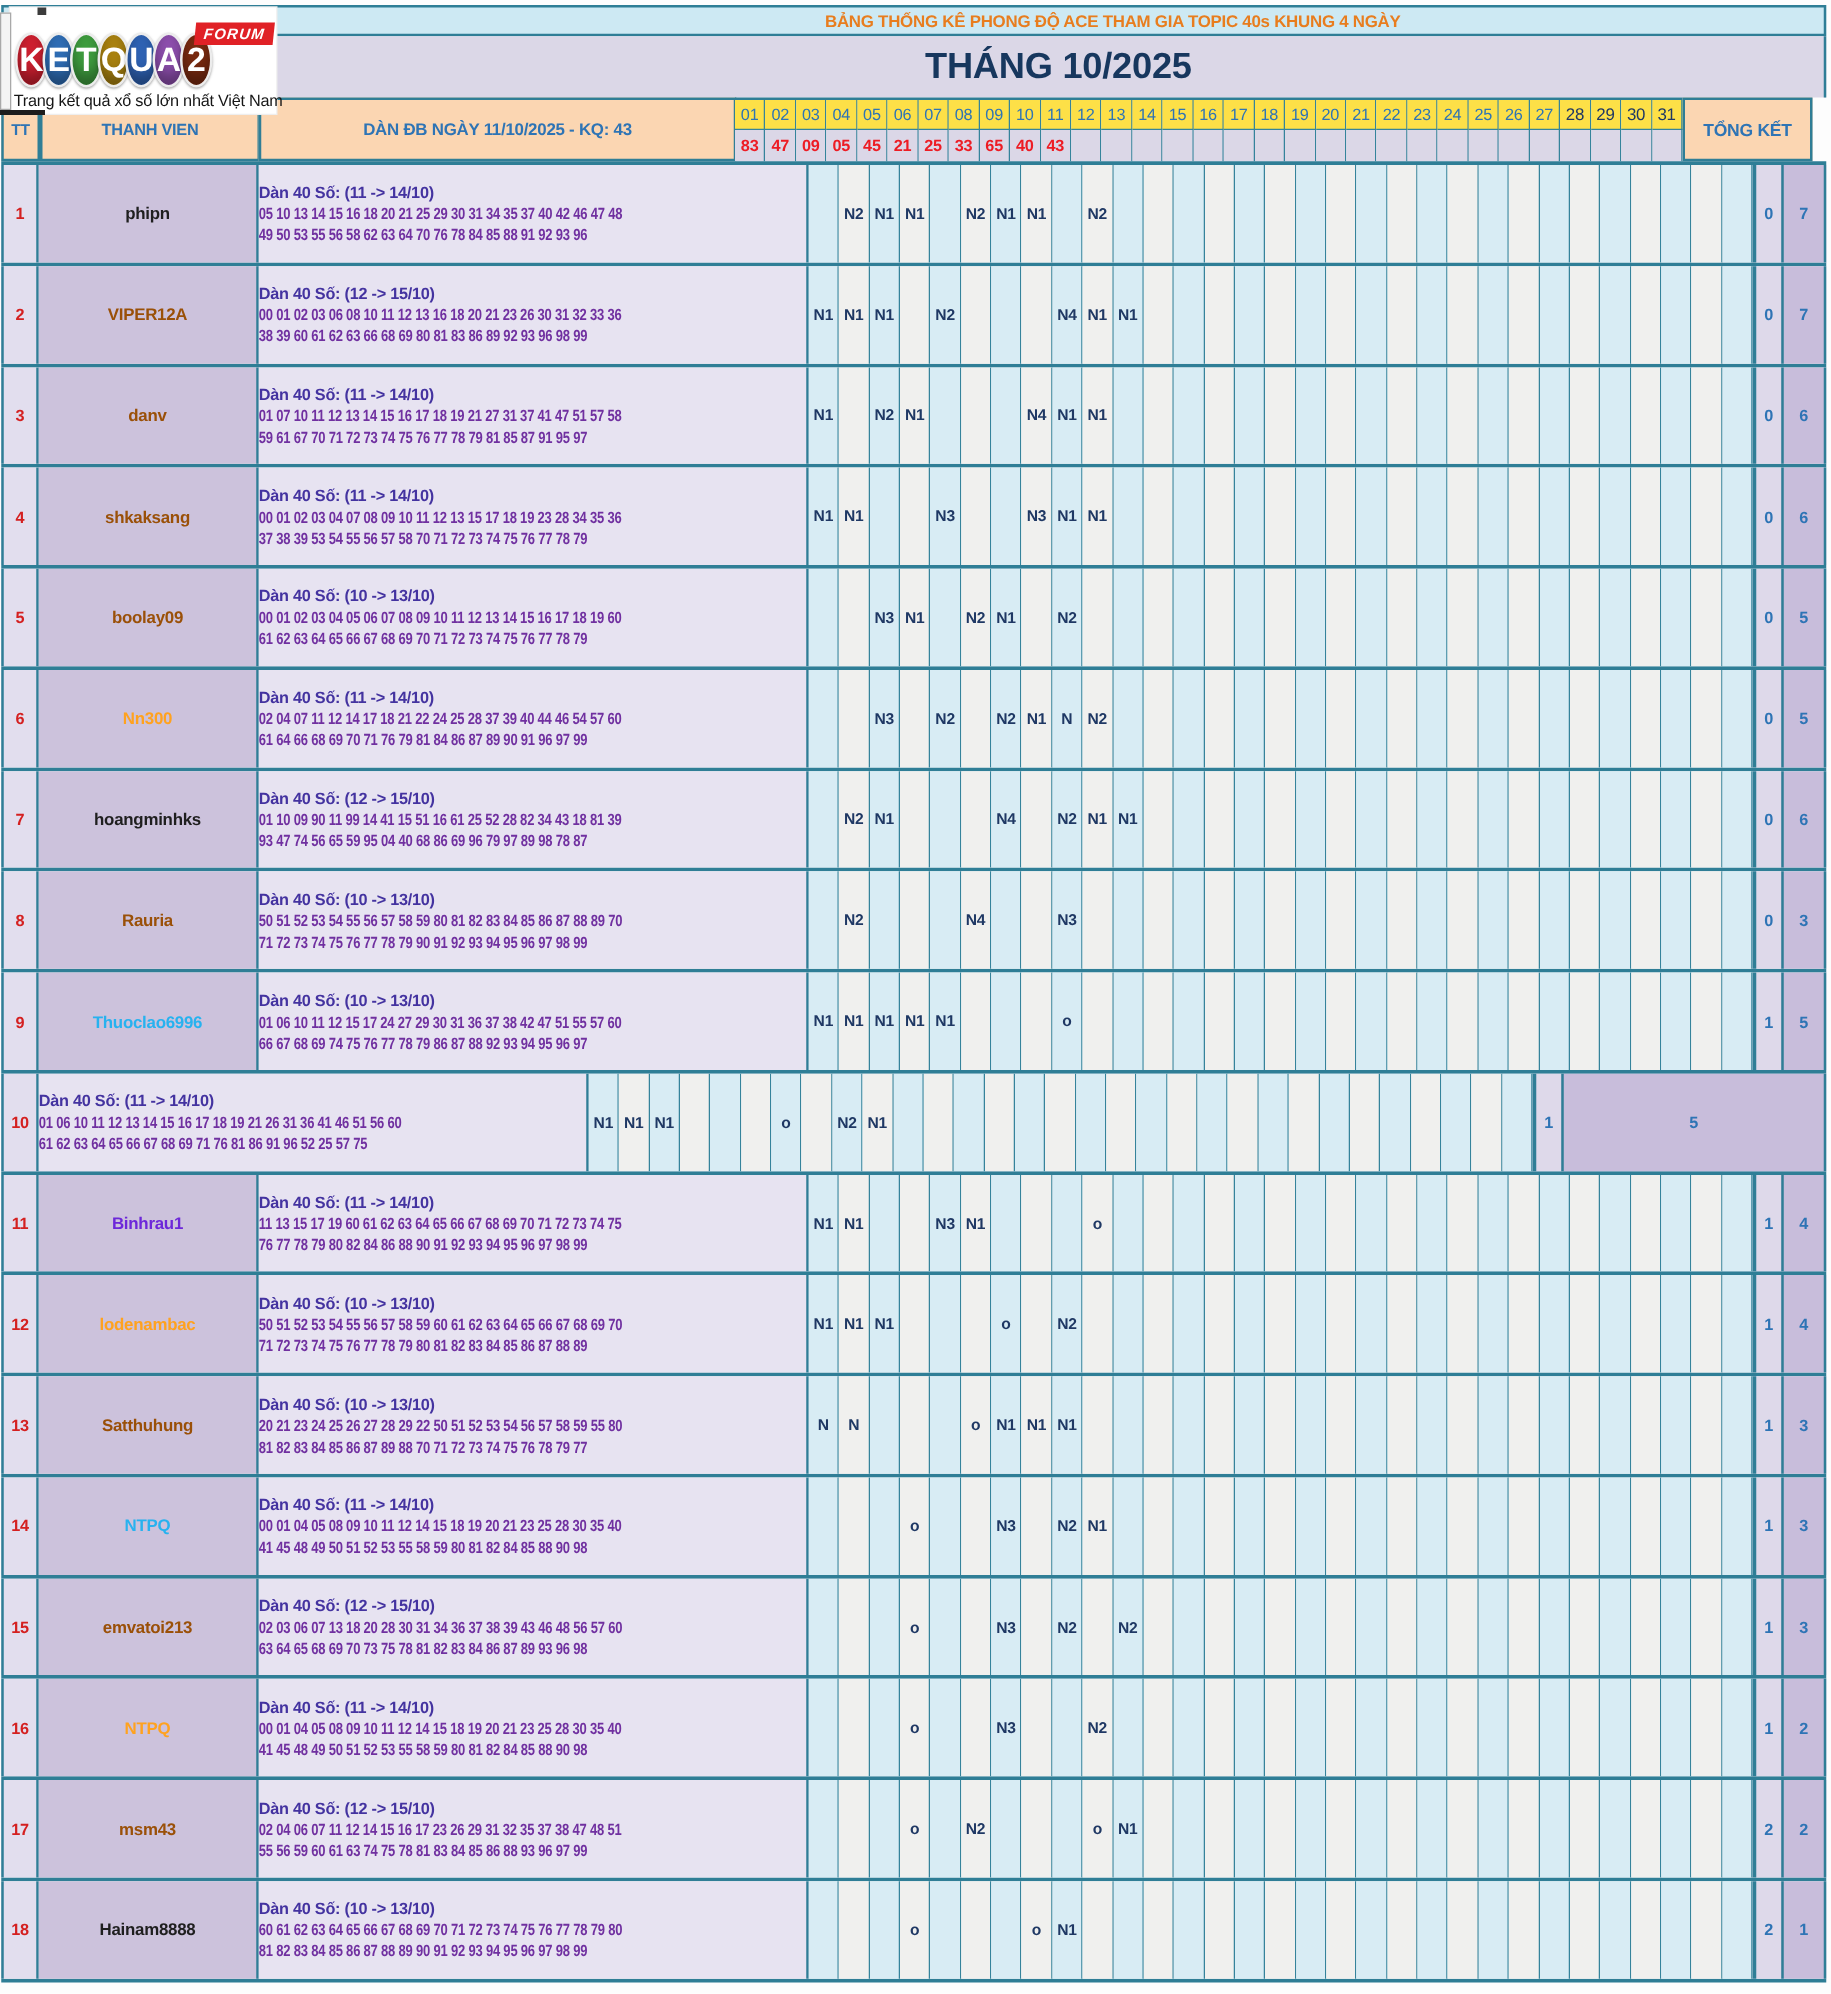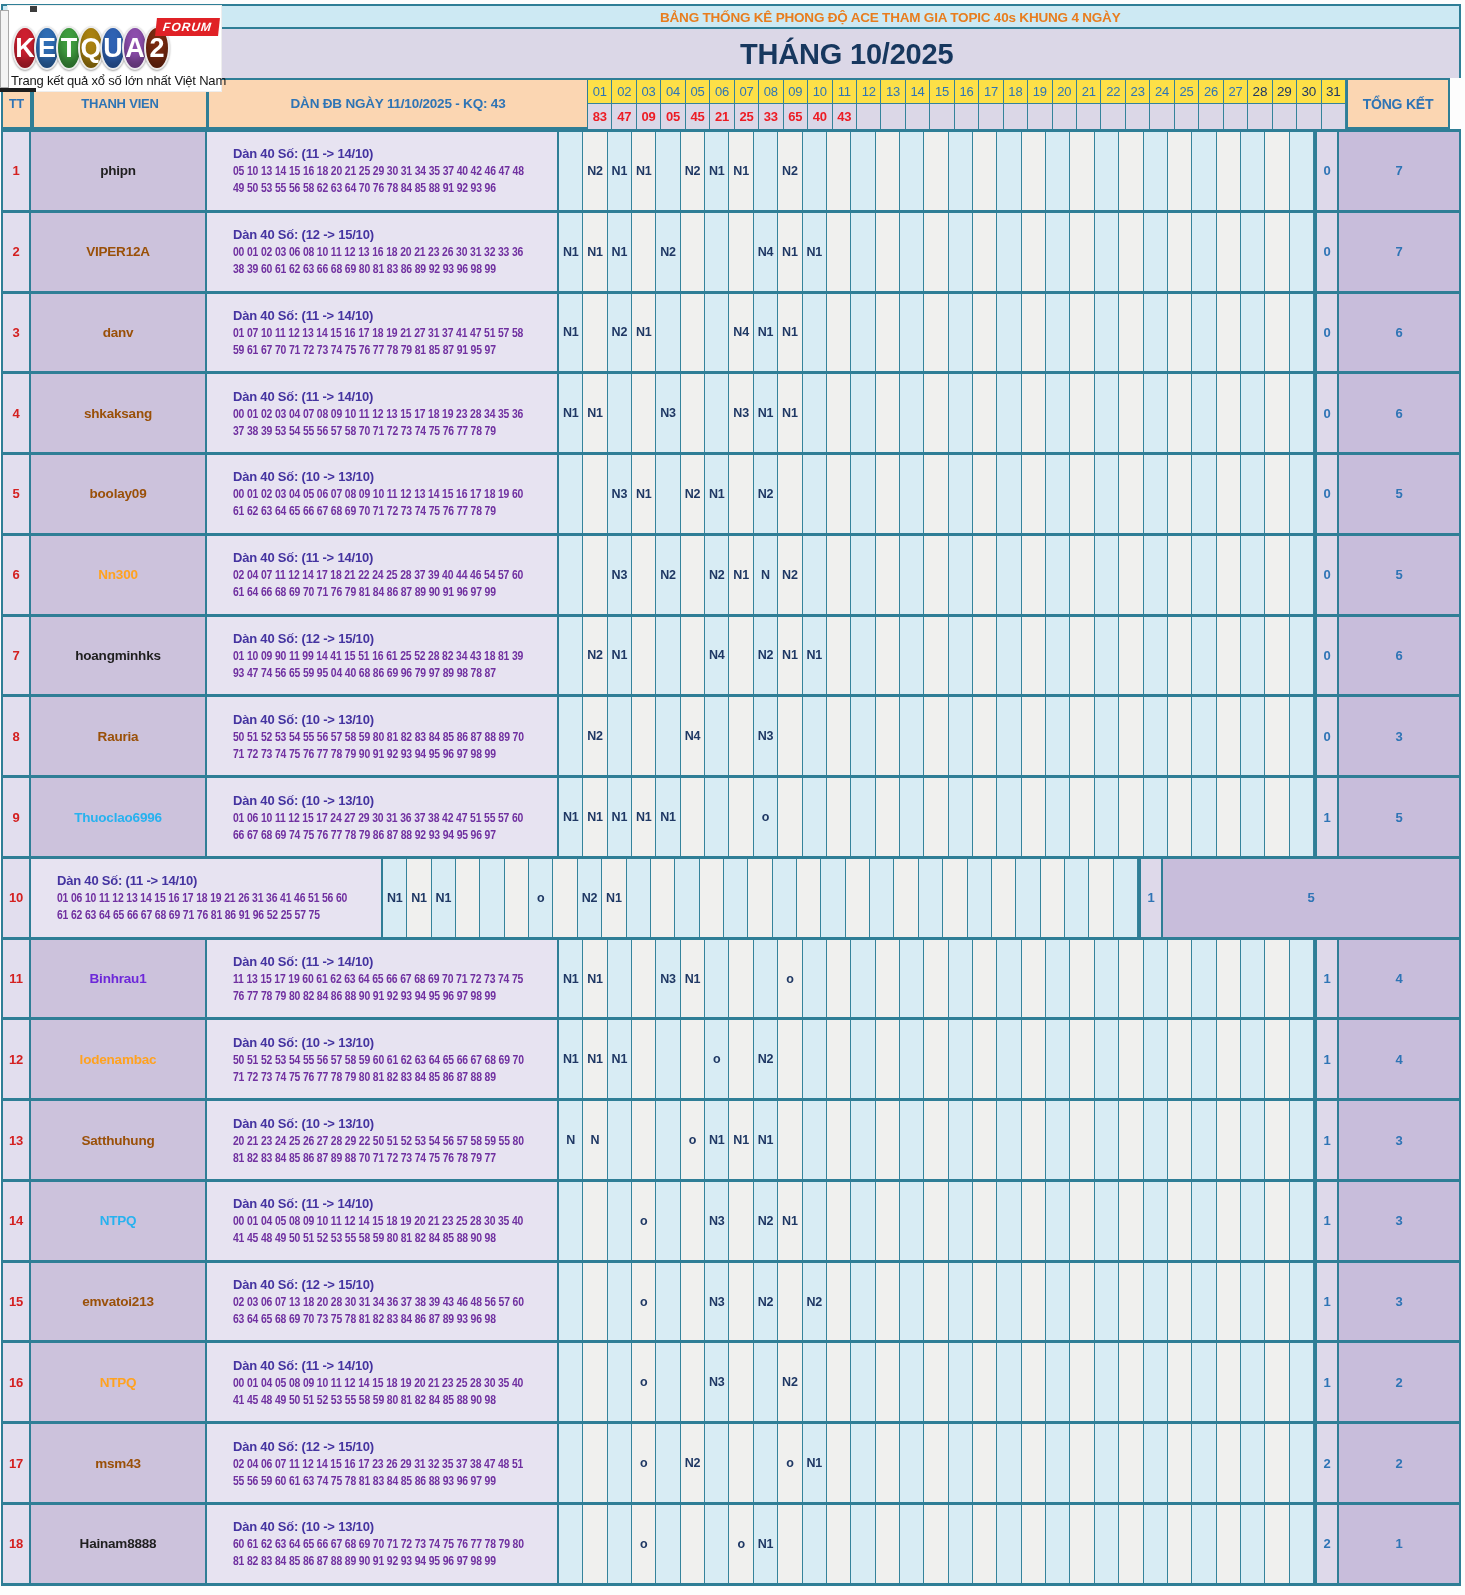--- a/index.html
+++ b/index.html
@@ -46,22 +46,22 @@
   .kq-cell{background:#dbd7e7;border-right:1.5px solid #35839b;display:flex;align-items:center;
            justify-content:center;color:#ed1c24;font-weight:bold;font-size:13px;}
   
   #rows{position:absolute;left:1px;top:129px;width:1460px;display:flex;flex-direction:column;
         border-top:3px solid #2f7e96;box-sizing:border-box;}
   .trow{height:80.78px;box-sizing:border-box;border-bottom:3px solid #2f7e96;display:flex;}
   .c-tt{width:30px;border-left:2px solid #2f7e96;border-right:2px solid #2f7e96;background:#e2deee;
         color:#d42020;font-weight:bold;font-size:13px;display:flex;align-items:center;justify-content:center;box-sizing:border-box;}
   .c-member{width:176px;background:#ccc2dc;border-right:2px solid #2f7e96;display:flex;align-items:center;
             justify-content:center;font-weight:bold;font-size:13.5px;box-sizing:border-box;}
-  .c-dan{width:352px;background:#e7e3f1;border-right:2px solid #2f7e96;box-sizing:border-box;display:flex;
-         flex-direction:column;justify-content:center;padding-left:26px;gap:2px;overflow:hidden;}
+  .c-dan{width:440px;background:#e7e3f1;border-right:2px solid #2f7e96;box-sizing:border-box;display:flex;
+         flex-direction:column;justify-content:center;padding-left:0;gap:2px;overflow:hidden;}
   .dan-label{color:#4433a0;font-weight:bold;font-size:13px;}
   .dan-line{color:#7030a0;font-weight:bold;font-size:13px;transform:scaleX(.8);transform-origin:0 50%;
             white-space:nowrap;display:inline-block;}
   .c-days{width:755px;display:grid;grid-template-columns:repeat(31,1fr);box-sizing:border-box;}
   .dcell{border-right:1.5px solid #35839b;display:flex;align-items:center;justify-content:center;
          color:#1f3864;font-weight:bold;font-size:12.5px;}
   .dcell.odd{background:#d8ecf4;}
   .dcell.even{background:#f0f0ee;}
   .c-t1{width:23px;border-left:3px solid #2f7e96;background:#ded9ea;color:#2e74b5;font-weight:bold;
         font-size:13px;display:flex;align-items:center;justify-content:center;box-sizing:border-box;}

